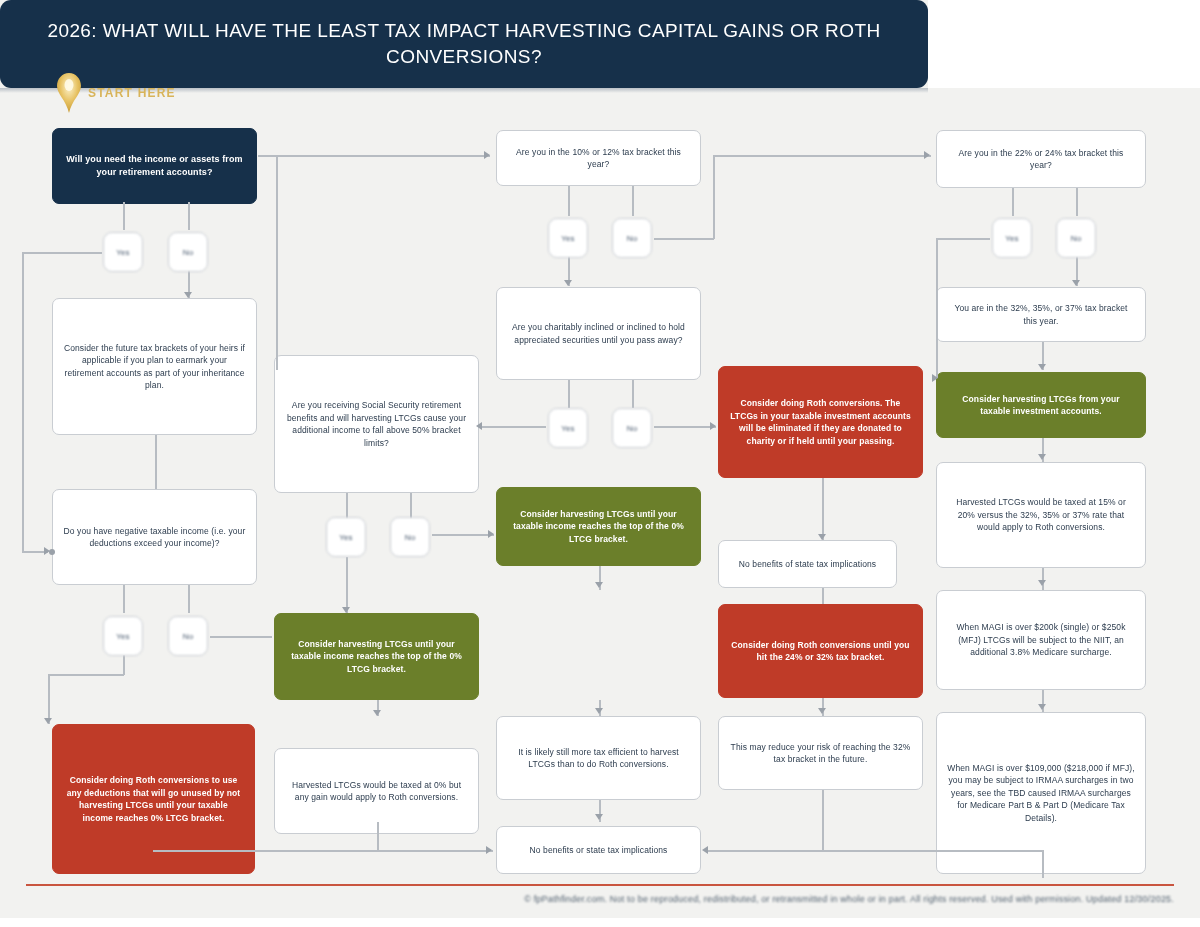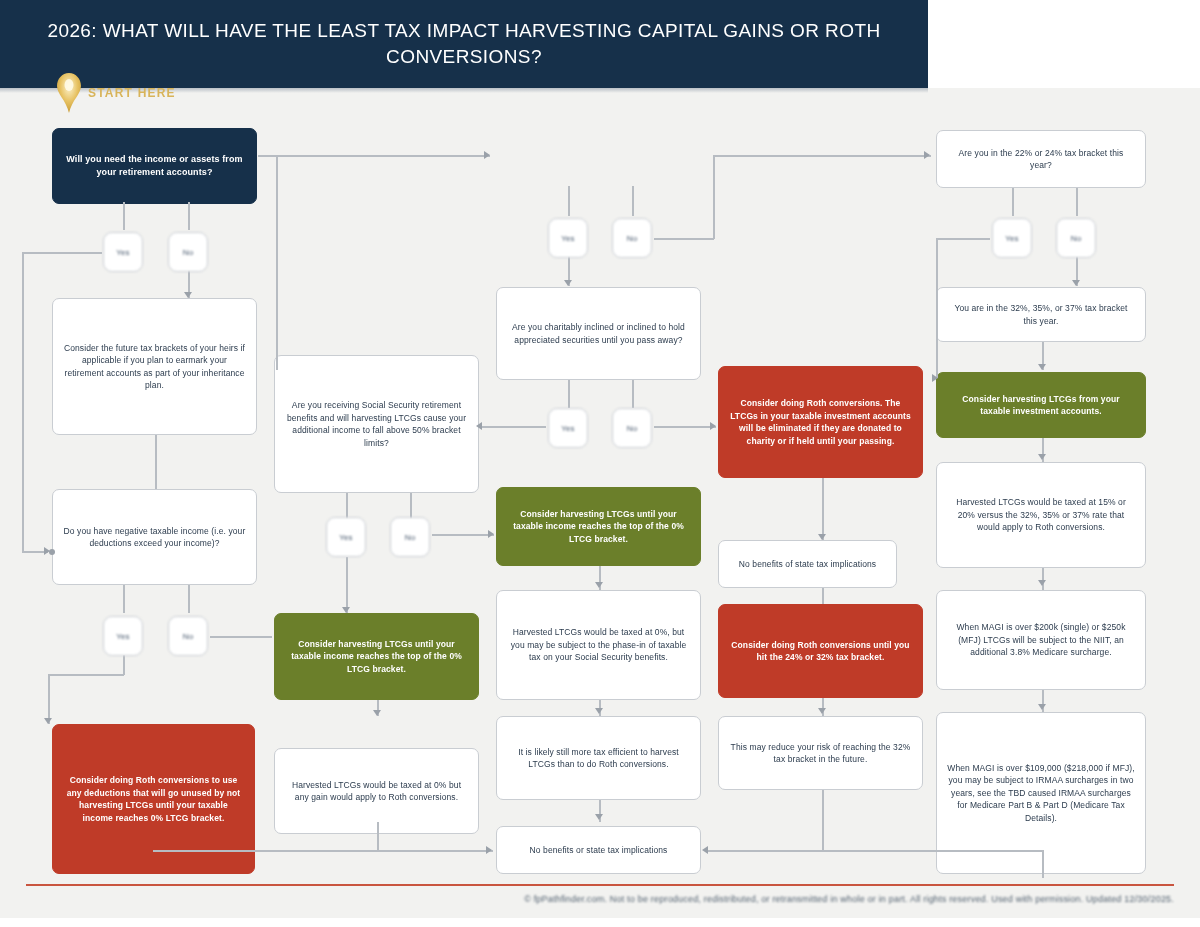--- a/index.html
+++ b/index.html
@@ -15,20 +15,21 @@
     background: #f2f2f0;
     overflow: hidden;
   }
   
   #header-band {
     position: absolute; left: 0; top: 0;
     width: 928px; height: 88px;
     background: #16304a;
     display: flex; align-items: center; justify-content: center;
     text-align: center;
+    border-radius: 11px;
   }
   #header-title {
     color: #ffffff;
     font-size: 19px;
     line-height: 26px;
     letter-spacing: 0.4px;
     font-weight: 400;
     text-transform: uppercase;
     padding: 0 40px;
     filter: blur(0.4px);
@@ -301,32 +302,32 @@
 
   <div class="node question" style="left:274px; top:355px; width:205px; height:138px;">Are you receiving Social Security retirement benefits and will harvesting LTCGs cause your additional income to fall above 50% bracket limits?</div>
 
   <div class="pill" style="left:326px; top:517px;">Yes</div>
   <div class="pill" style="left:390px; top:517px;">No</div>
 
   <div class="node good" style="left:274px; top:613px; width:205px; height:87px;">Consider harvesting LTCGs until your taxable income reaches the top of the 0% LTCG bracket.</div>
 
   <div class="node info" style="left:274px; top:748px; width:205px; height:86px;">Harvested LTCGs would be taxed at 0% but any gain would apply to Roth conversions.</div>
 
+  <div class="node question" style="left:496px; top:130px; width:205px; height:56px;">Are you in the 10% or 12% tax bracket this year?</div>
 
   <div class="pill" style="left:548px; top:218px;">Yes</div>
   <div class="pill" style="left:612px; top:218px;">No</div>
 
   <div class="node question" style="left:496px; top:287px; width:205px; height:93px;">Are you charitably inclined or inclined to hold appreciated securities until you pass away?</div>
 
   <div class="pill" style="left:548px; top:408px;">Yes</div>
   <div class="pill" style="left:612px; top:408px;">No</div>
 
   <div class="node good" style="left:496px; top:487px; width:205px; height:79px;">Consider harvesting LTCGs until your taxable income reaches the top of the 0% LTCG bracket.</div>
 
-  <div class="node info" style="left:496px; top:590px; width:205px; height:110px;">Harvested LTCGs would be taxed at 0%, but you may be subject to the phase-in of taxable tax on your Social Security benefits.</div>
 
   <div class="node info" style="left:496px; top:826px; width:205px; height:48px;">No benefits or state tax implications</div>
 
   <div class="node info" style="left:496px; top:716px; width:205px; height:84px;">It is likely still more tax efficient to harvest LTCGs than to do Roth conversions.</div>
 
   <div class="node bad" style="left:718px; top:366px; width:205px; height:112px;">Consider doing Roth conversions. The LTCGs in your taxable investment accounts will be eliminated if they are donated to charity or if held until your passing.</div>
 
   <div class="node info" style="left:718px; top:540px; width:179px; height:48px;">No benefits of state tax implications</div>
 
   <div class="node bad" style="left:718px; top:604px; width:205px; height:94px;">Consider doing Roth conversions until you hit the 24% or 32% tax bracket.</div>

